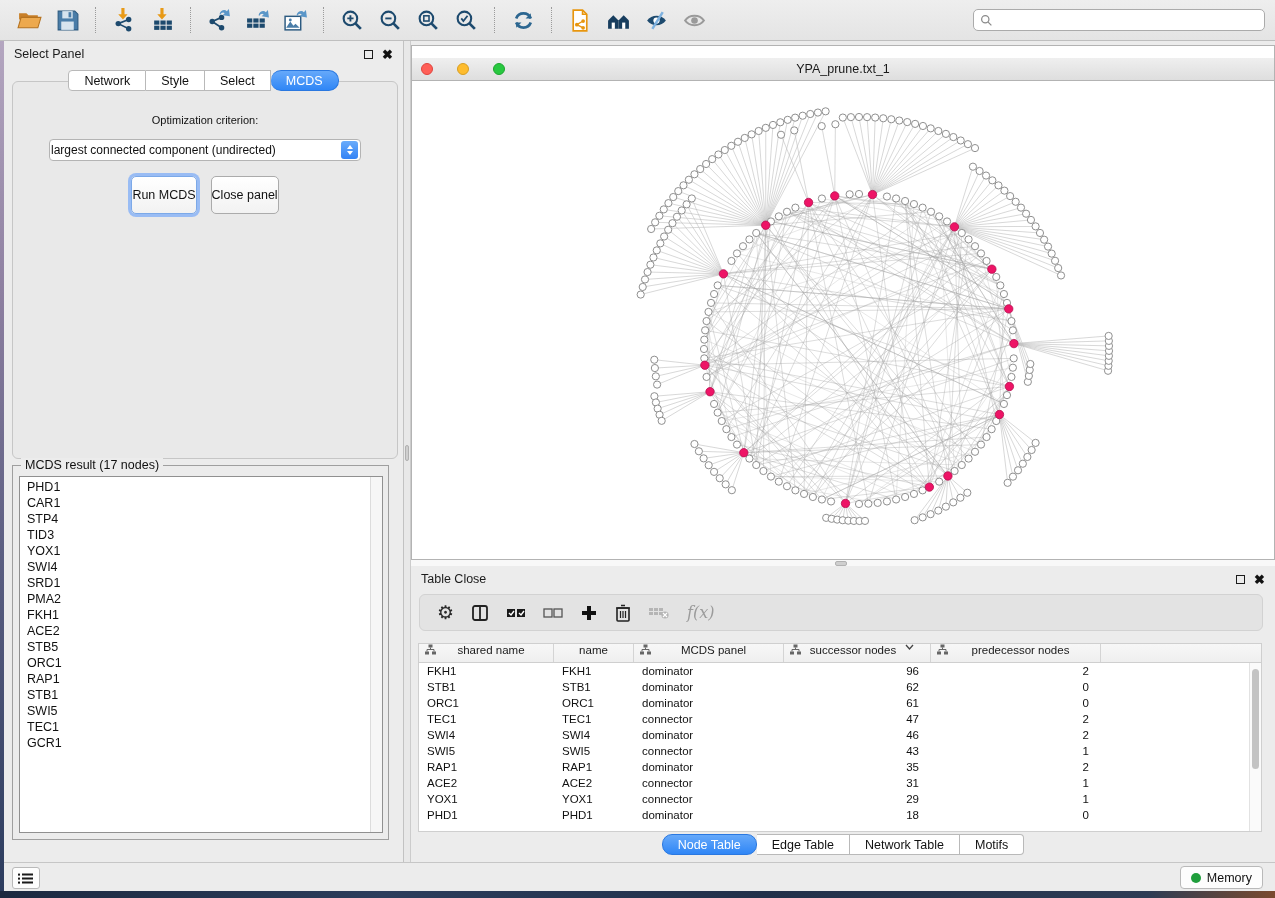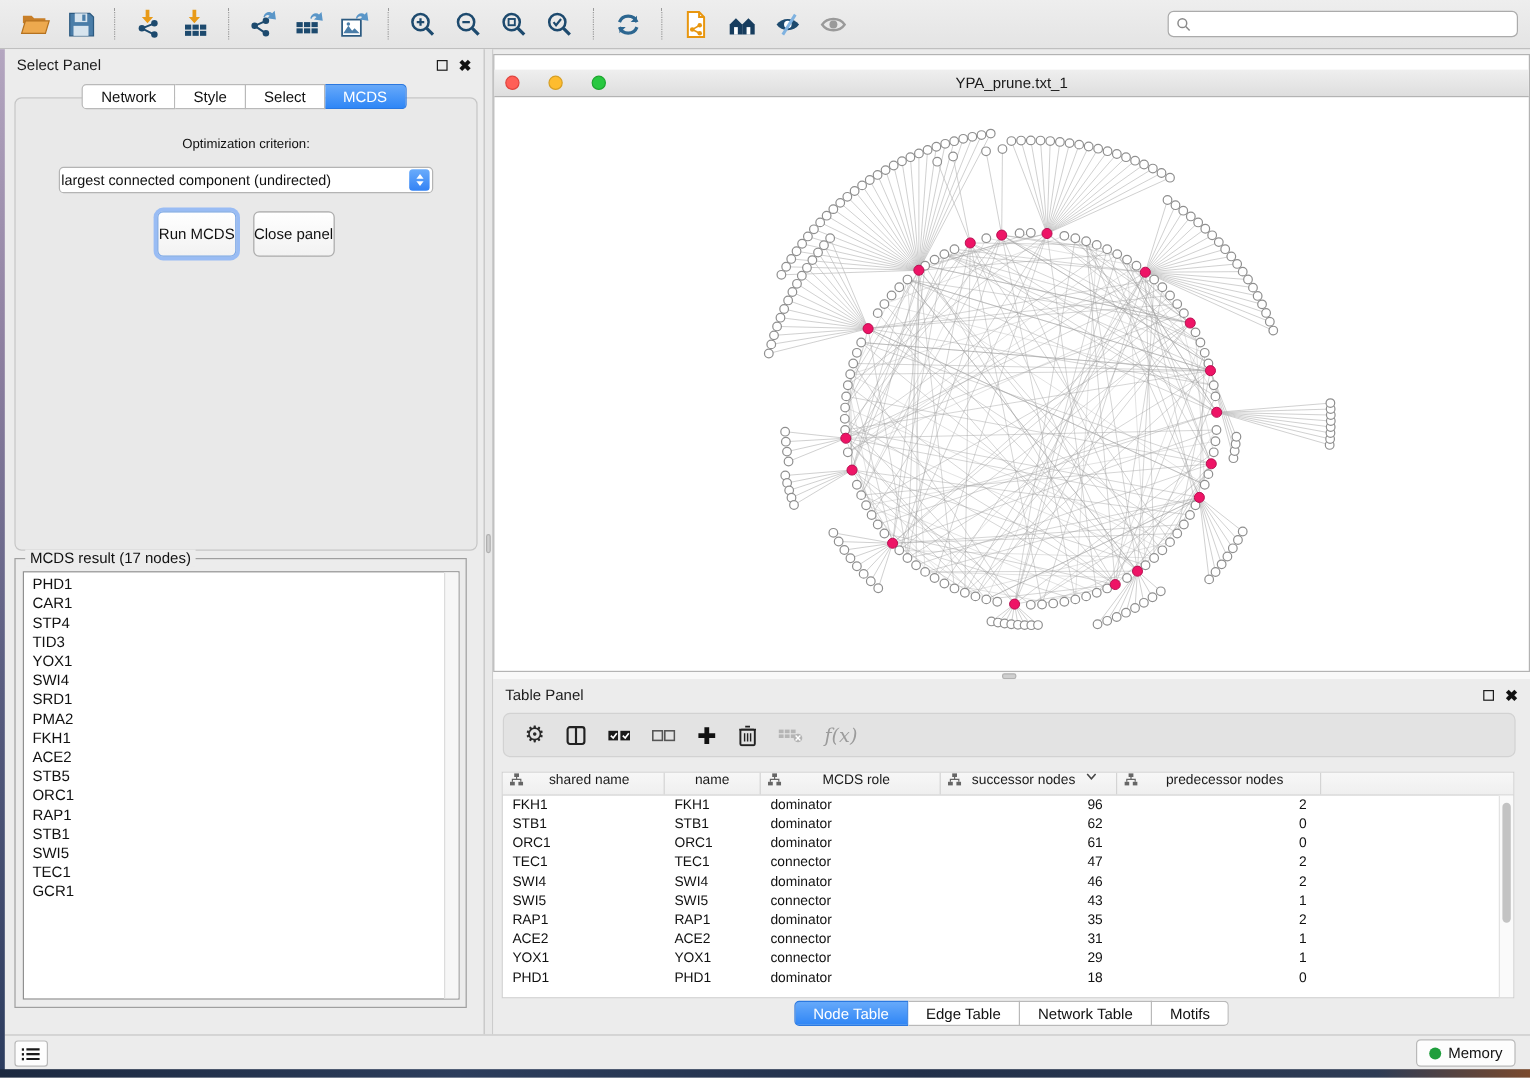--- a/index.html
+++ b/index.html
@@ -24,21 +24,21 @@
   .panel-header { position:absolute; left:0; top:0; right:0; height:26px; display:flex; align-items:center; }
   .panel-title { font-size:12.5px; color:#1c1c1c; padding-left:10px; }
   .ph-btns { margin-left:auto; display:flex; align-items:center; gap:9px; padding-right:10px; }
   .ph-float { width:9px; height:9px; border:1.5px solid #1c1c1c; display:inline-block; }
   .ph-close { font-size:13px; font-weight:bold; color:#111; line-height:9px; }
 
   #cp-tabs { position:absolute; top:29px; left:0; right:0; display:flex; justify-content:center; z-index:3; }
   .seg-tab { height:21px; padding:0 15px; background:#ffffff; border:1px solid #b9b9b9; border-left:none; font-size:12.5px; color:#111; display:flex; align-items:center; cursor:default; }
   .seg-tab:first-child { border-left:1px solid #b9b9b9; border-radius:4px 0 0 4px; }
   .seg-tab:last-child { border-radius:0 4px 4px 0; }
-  .seg-tab.active { background:linear-gradient(#66a9fa,#2f86f6); border-color:#2a78e0; color:#fff; }
+  .seg-tab.active { background:linear-gradient(#66a9fa,#2f86f6); border-color:#2a78e0; color:#fff;border-radius:10px; }
 
   #cp-body { position:absolute; left:8px; right:5px; top:40px; height:378px; background:#e9e9e9; border:1px solid #c6c6c6; border-radius:6px; }
   #opt-label { text-align:center; margin-top:32px; font-size:11px; color:#111; }
   #criterion { margin:13px 36px 0 36px; height:22px; background:#fff; border:1px solid #b4b4b4; border-radius:4px; display:flex; align-items:center; position:relative; }
   #criterion-value { font-size:12px; color:#111; padding-left:1px; flex:1; white-space:nowrap; }
   #criterion-stepper { width:17px; height:18px; margin-right:2px; background:linear-gradient(#6aacfb,#3282f5); border-radius:3px; display:flex; flex-direction:column; align-items:center; justify-content:center; gap:2px; }
   .chev-up { width:0; height:0; border-left:3.5px solid transparent; border-right:3.5px solid transparent; border-bottom:4px solid #fff; }
   .chev-dn { width:0; height:0; border-left:3.5px solid transparent; border-right:3.5px solid transparent; border-top:4px solid #fff; }
   #cp-buttons { display:flex; justify-content:center; gap:14px; margin-top:15px; }
   .mac-btn { height:38px; padding:0 0; background:linear-gradient(#ffffff,#f2f2f2); border:1px solid #ababab; border-radius:5px; font-size:12.5px; color:#111; font-family:"Liberation Sans",sans-serif; cursor:default; }
@@ -889,21 +889,21 @@
       <circle cx="597.3958375727794" cy="317.4978938179485" r="4.2" fill="#ee1466" stroke="#b50e4f" stroke-width="0.8"></circle>
     </svg>
 </div>
 
 <div id="h-splitter" class="abs">
     <div id="h-handle"></div>
   </div>
 
 <div id="table-panel" class="abs">
   <div class="panel-header">
-    <span class="panel-title">Table Panel</span>
+    <span class="panel-title">Table Close</span>
     <span class="ph-btns">
       <span class="ph-float"></span>
       <span class="ph-close">✖</span>
     </span>
   </div>
   <div id="tp-toolbar">
     <button class="tpb">
         <span class="gear-glyph">⚙</span>
       </button>
     <button class="tpb">
@@ -970,21 +970,21 @@
         <div class="nt-hcell" style="width: 80px;">
           <span style="margin-left:0px">name</span>
         </div>
         <div class="nt-hcell" style="width: 150px;">
           <svg class="hier" width="11" height="11" viewBox="0 0 11 11">
             <rect x="3.5" y="0.5" width="4" height="3" fill="#666"></rect>
             <path d="M5.5 3.5v2M2 7.5v-2h7v2" stroke="#666" fill="none"></path>
             <rect x="0" y="7.5" width="4" height="3" fill="#666"></rect>
             <rect x="7" y="7.5" width="4" height="3" fill="#666"></rect>
           </svg>
-          <span style="margin-left:10px">MCDS role</span>
+          <span style="margin-left:10px">MCDS panel</span>
         </div>
         <div class="nt-hcell" style="width: 147px;">
           <svg class="hier" width="11" height="11" viewBox="0 0 11 11">
             <rect x="3.5" y="0.5" width="4" height="3" fill="#666"></rect>
             <path d="M5.5 3.5v2M2 7.5v-2h7v2" stroke="#666" fill="none"></path>
             <rect x="0" y="7.5" width="4" height="3" fill="#666"></rect>
             <rect x="7" y="7.5" width="4" height="3" fill="#666"></rect>
           </svg>
           <span style="margin-left:10px">successor nodes</span>
           <svg width="9" height="6" viewBox="0 0 9 6" style="margin-left:4px">

